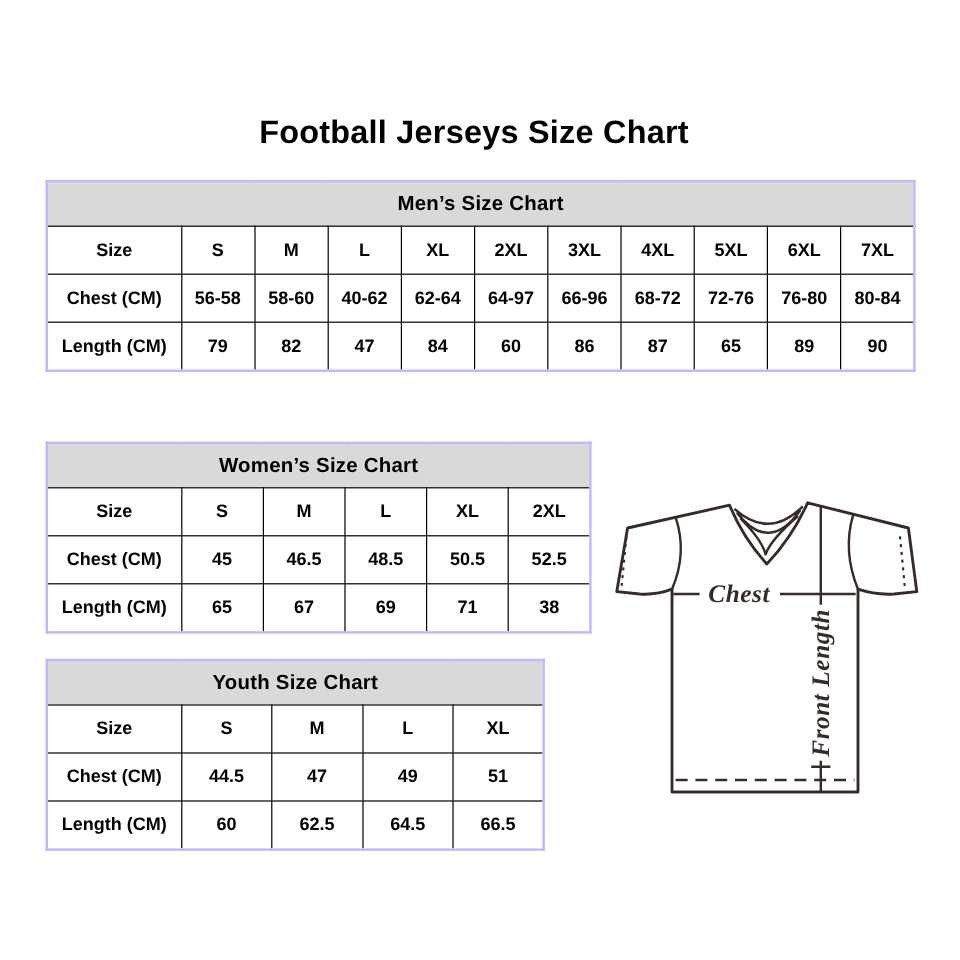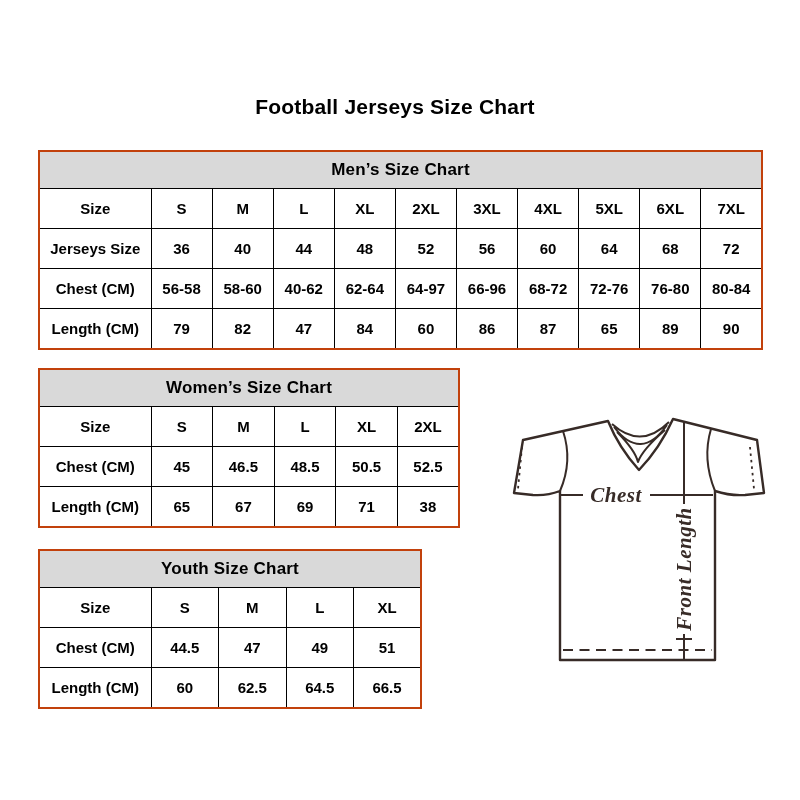--- a/index.html
+++ b/index.html
@@ -4,37 +4,37 @@
 <style>
   html,body{margin:0;padding:0;}
   body{
     width:800px;height:800px;background:#ffffff;overflow:hidden;
     font-family:"Liberation Sans",sans-serif;
     -webkit-font-smoothing:antialiased;
   }
   .page{position:relative;width:800px;height:800px;background:#fff;}
   .page-title{
     position:absolute;top:95px;left:0;width:790px;text-align:center;
-    font-size:21px;font-weight:700;color:#000;letter-spacing:.2px;
+    font-size:27px;font-weight:700;color:#000;letter-spacing:.2px;
   }
   table.size-table{
     position:absolute;border-collapse:collapse;table-layout:fixed;
-    background:#fff;border:2px solid #c2410c;
+    background:#fff;border:2px solid #c4b5fd;
   }
   table.size-table td{
     border:1px solid #000;text-align:center;vertical-align:middle;
     font-weight:700;font-size:15px;color:#000;height:39px;padding:0;
     overflow:hidden;white-space:nowrap;
   }
   table.size-table td.thead{
     background:#d9d9d9;font-size:17px;height:36px;letter-spacing:.2px;
   }
   .men{left:38px;top:150px;width:725px;}
-  .women{left:38px;top:368px;width:422px;}
-  .youth{left:38px;top:549px;width:384px;}
+  .women{left:38px;top:368px;width:455px;}
+  .youth{left:38px;top:549px;width:416px;}
   col.c-label{width:112px;}
   .jersey{position:absolute;left:505px;top:398px;width:270px;height:272px;}
 </style>
 </head>
 <body>
 
 <div class="page">
 
   <div class="page-title">Football Jerseys Size Chart</div>
 
@@ -52,33 +52,20 @@
         <td>S</td>
         <td>M</td>
         <td>L</td>
         <td>XL</td>
         <td>2XL</td>
         <td>3XL</td>
         <td>4XL</td>
         <td>5XL</td>
         <td>6XL</td>
         <td>7XL</td>
-      </tr>
-      <tr>
-        <td>Jerseys Size</td>
-        <td>36</td>
-        <td>40</td>
-        <td>44</td>
-        <td>48</td>
-        <td>52</td>
-        <td>56</td>
-        <td>60</td>
-        <td>64</td>
-        <td>68</td>
-        <td>72</td>
       </tr>
       <tr>
         <td>Chest (CM)</td>
         <td>56-58</td>
         <td>58-60</td>
         <td>40-62</td>
         <td>62-64</td>
         <td>64-97</td>
         <td>66-96</td>
         <td>68-72</td>

